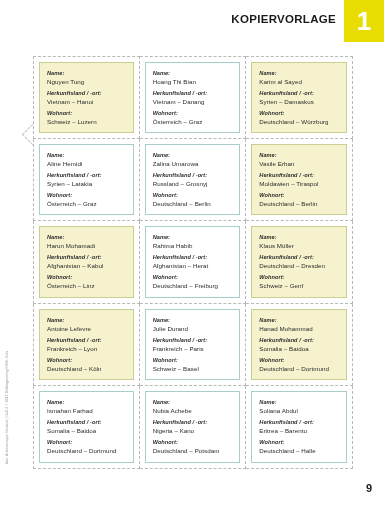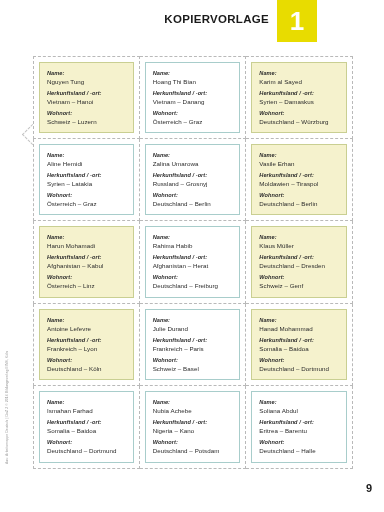--- a/index.html
+++ b/index.html
@@ -13,21 +13,21 @@
     font-family: "Liberation Sans", sans-serif;
     overflow: hidden;
     position: relative;
   }
 
   
   .page-header {
     position: absolute;
     top: 0;
     left: 0;
-    width: 317px;
+    width: 384px;
     height: 44px;
   }
   .header-title {
     position: absolute;
     right: 48px;
     top: 13px;
     font-size: 11.5px;
     font-weight: bold;
     letter-spacing: 0.3px;
     color: #1a1a1a;

